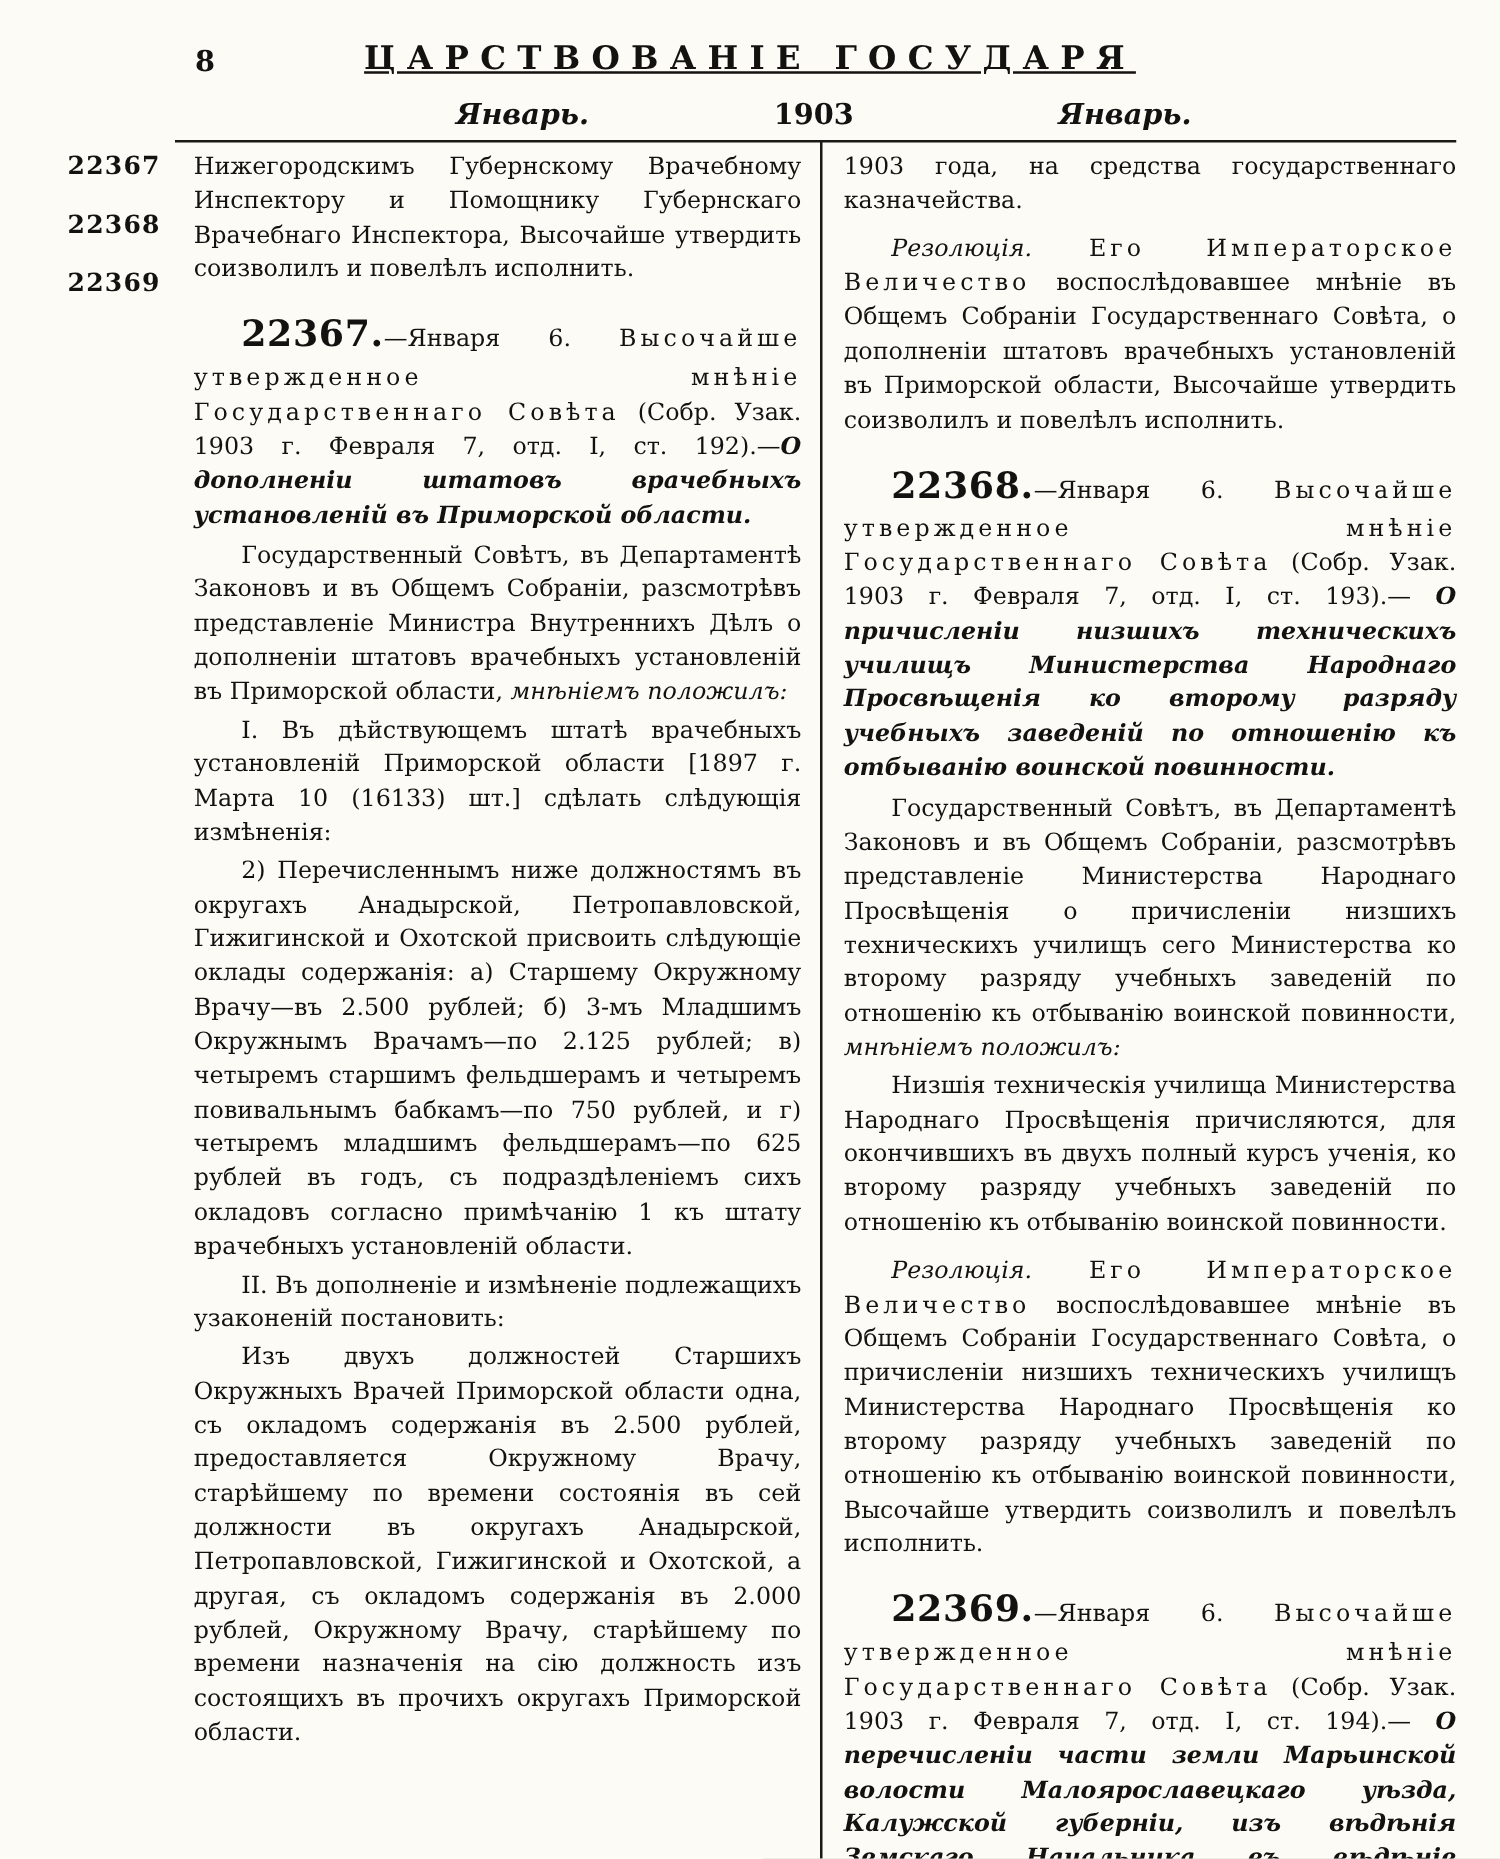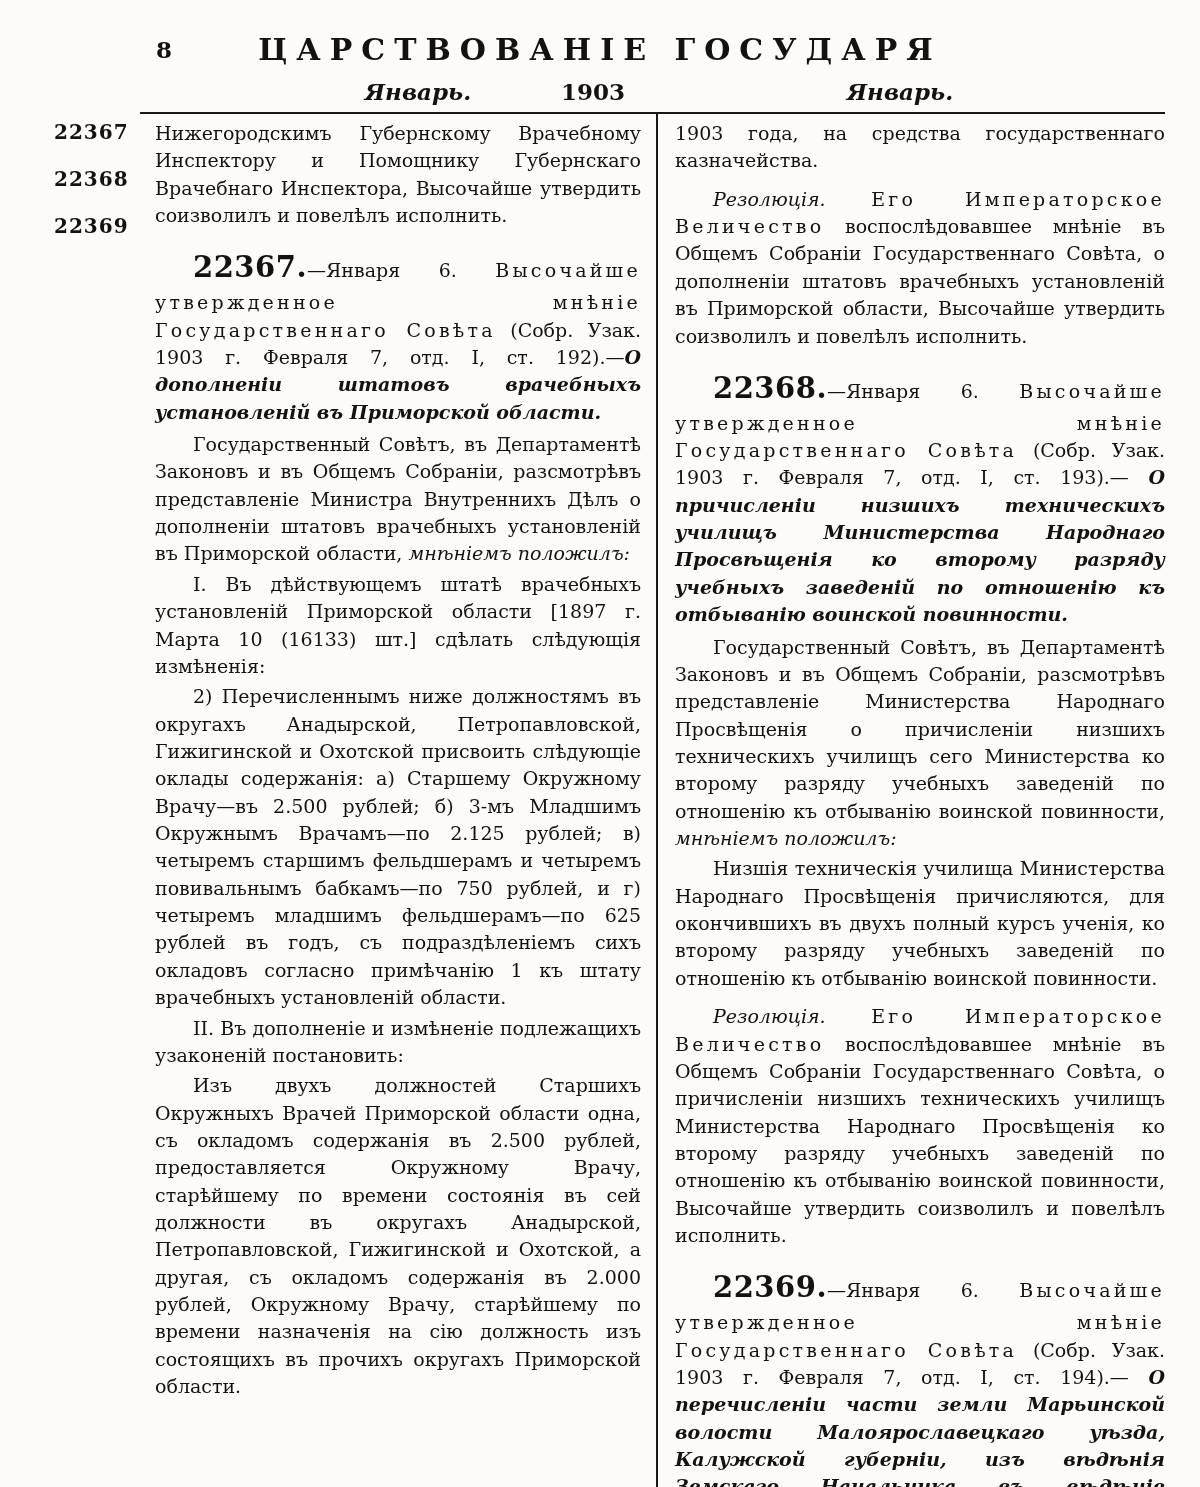--- a/index.html
+++ b/index.html
@@ -13,26 +13,26 @@
     font-family: "DejaVu Serif", "Liberation Serif", serif;
     overflow: hidden;
   }
   .page-num {
     position: absolute; left: 156px; top: 36px;
     font-size: 23px; font-weight: bold;
   }
   .main-title {
     position: absolute; left: 0; right: 0; top: 32px;
     text-align: center;
-    font-size: 30px; font-weight: bold; letter-spacing: 9px;
+    font-size: 26px; font-weight: bold; letter-spacing: 9px; text-decoration: underline;
   }
   .running-head { position: absolute; left: 0; top: 78px; width: 988px; height: 30px; }
   .rh-month-left  { position: absolute; left: 318px; width: 200px; text-align: center;
                     font-size: 23px; font-weight: bold; font-style: italic; }
-  .rh-year        { position: absolute; left: 561px; width: 180px; text-align: left;
+  .rh-year        { position: absolute; left: 561px; width: 180px; text-align: center;
                     font-size: 23px; font-weight: bold; }
   .rh-month-right { position: absolute; left: 800px; width: 200px; text-align: center;
                     font-size: 23px; font-weight: bold; font-style: italic; }
   .hrule {
     position: absolute; left: 140px; top: 112px;
     width: 1025px; height: 2px; background: #1b1916;
   }
   .vrule {
     position: absolute; left: 656px; top: 113px;
     width: 2px; height: 1374px; background: #1b1916;

